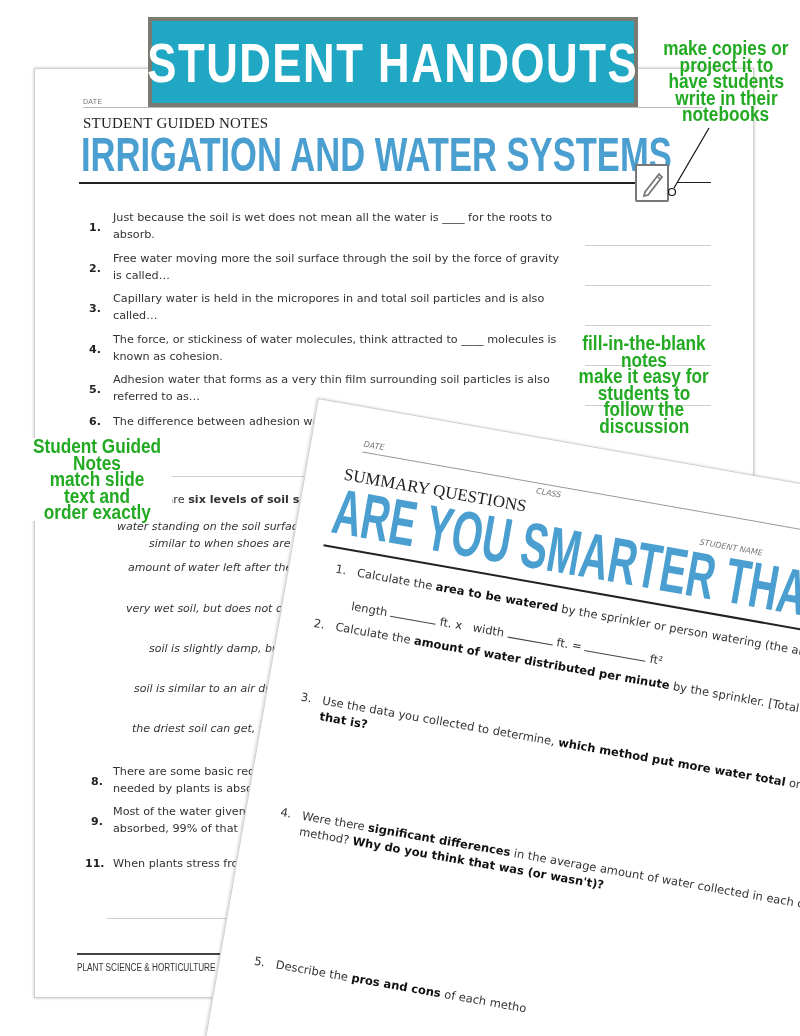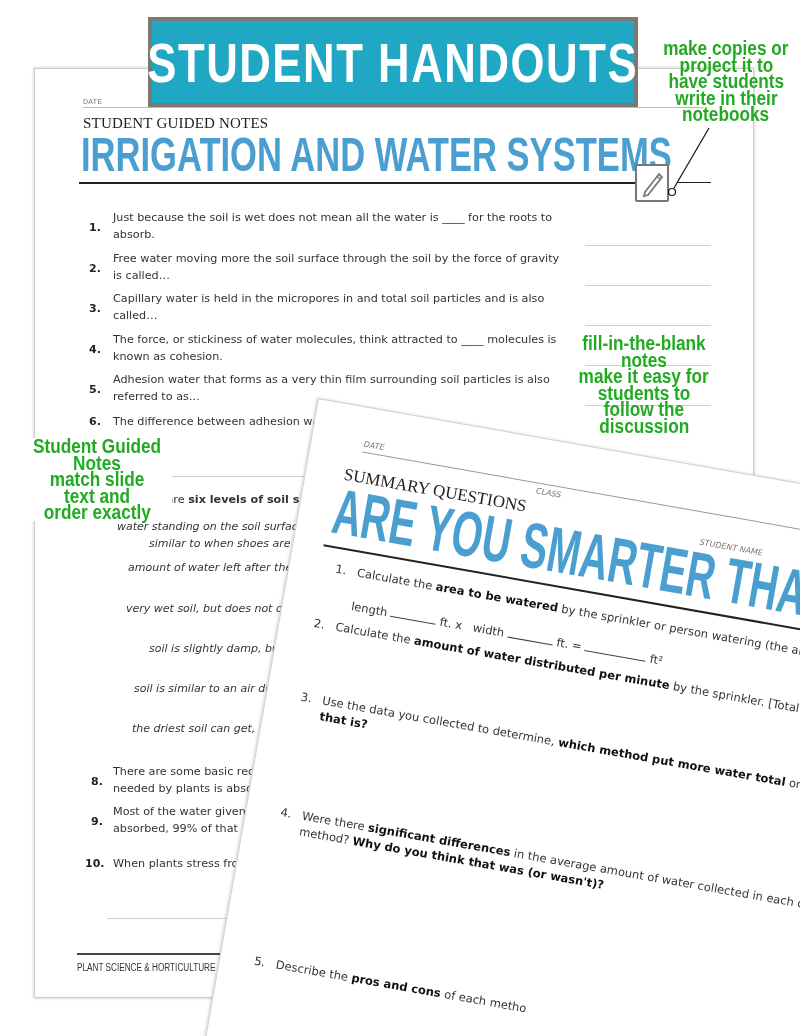--- a/index.html
+++ b/index.html
@@ -167,21 +167,21 @@
 
   <div class="q" style="top:694px;">
     <span class="num" style="top:10px; left:12px;">8.</span>
     <span class="txt" style="width:160px;">There are some basic requir needed by plants is absorbe</span>
   </div>
   <div class="q" style="top:734px;">
     <span class="num" style="top:10px; left:12px;">9.</span>
     <span class="txt" style="width:160px;">Most of the water given to absorbed, 99% of that wat</span>
   </div>
   <div class="q" style="top:786px;">
-    <span class="num" style="top:0px; left:6px;">10.</span>
+    <span class="num" style="top:0px; left:6px;">11.</span>
     <span class="txt">When plants stress from l</span>
   </div>
 
   <div class="p1-bottom-rule"></div>
   <div class="p1-footer-rule"></div>
   <div class="p1-footer">PLANT SCIENCE &amp; HORTICULTURE</div>
 </div>
 
 <div class="page2">
   <div class="p2-date">DATE</div>

